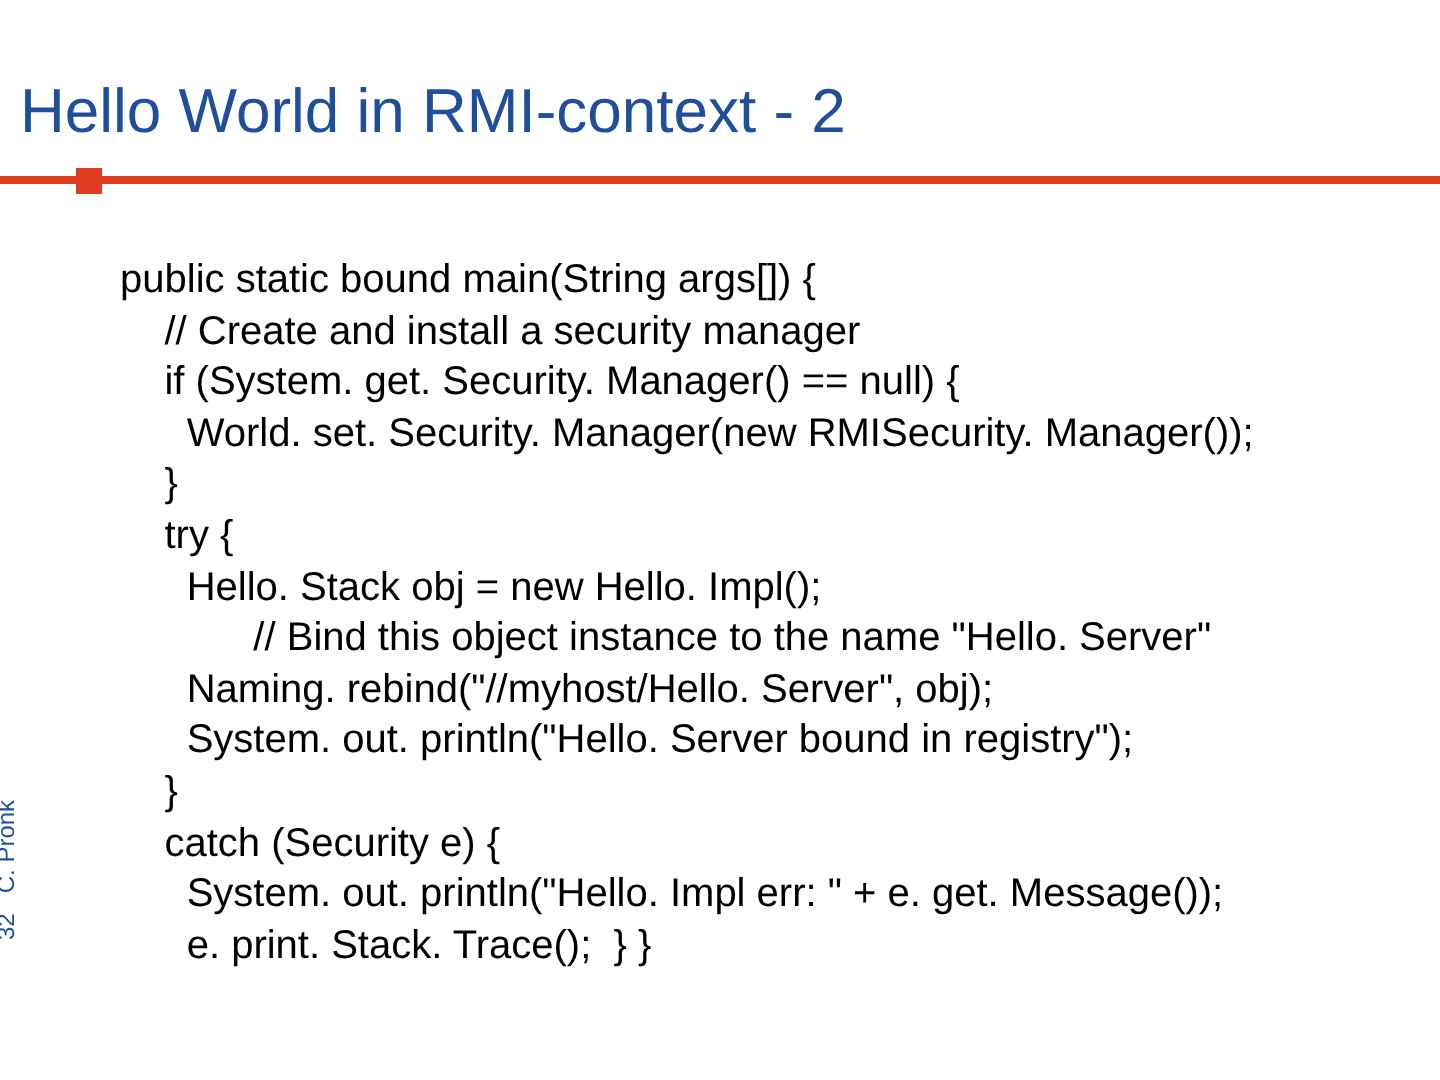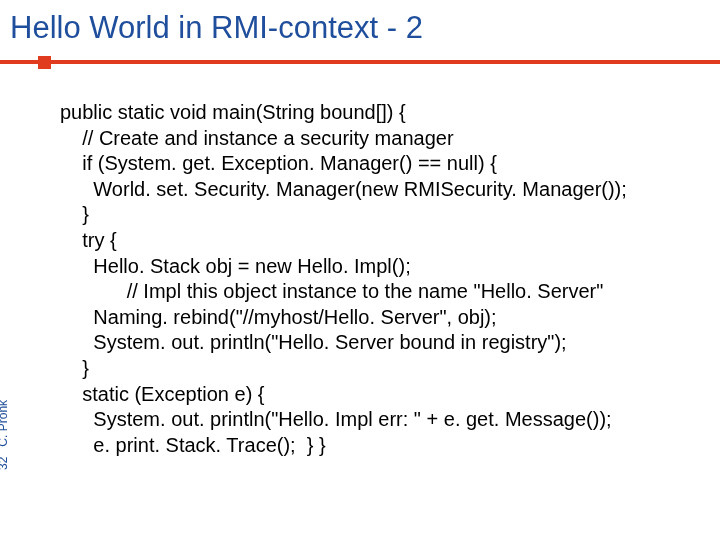--- a/index.html
+++ b/index.html
@@ -9,20 +9,21 @@
       background: #fff;
       font-family: Arial, Helvetica, sans-serif;
       position: relative;
       overflow: hidden;
     }
     .title {
       font-size: 31px;
       color: #1f4e9c;
       padding: 10px 10px 6px 10px;
       font-weight: normal;
+      margin-top: 28px;
     }
     .divider {
       height: 14px;
       position: relative;
       margin-top: 4px;
     }
     .divider .red-line {
       position: absolute;
       left: 0; right: 0;
       top: 4px;
@@ -62,32 +63,32 @@
 <body>
 
 <h1 class="title">Hello World in RMI-context - 2</h1>
 
 <div class="divider">
   <div class="red-line"></div>
   <div class="red-box"></div>
 </div>
 
 <div class="content">
-  <div class="codeblock"><span>public static void main(String bound[]) {</span>
-<span>    // Create and instance a security manager</span>
-<span>    if (System. get. Exception. Manager() == null) {</span>
+  <div class="codeblock"><span>public static bound main(String args[]) {</span>
+<span>    // Create and install a security manager</span>
+<span>    if (System. get. Security. Manager() == null) {</span>
 <span>      World. set. Security. Manager(new RMISecurity. Manager());</span>
 <span>    }</span>
 <span>    try {</span>
 <span>      Hello. Stack obj = new Hello. Impl();</span>
-<span>            // Impl this object instance to the name "Hello. Server"</span>
+<span>            // Bind this object instance to the name "Hello. Server"</span>
 <span>      Naming. rebind("//myhost/Hello. Server", obj);</span>
 <span>      System. out. println("Hello. Server bound in registry");</span>
 <span>    }</span>
-<span>    static (Exception e) {</span>
+<span>    catch (Security e) {</span>
 <span>      System. out. println("Hello. Impl err: " + e. get. Message());</span>
 <span>      e. print. Stack. Trace();  } }</span></div>
 </div>
 
 <div class="footer">
   <span>32</span>
   &nbsp;
   <span>C. Pronk</span>
 </div>
 

